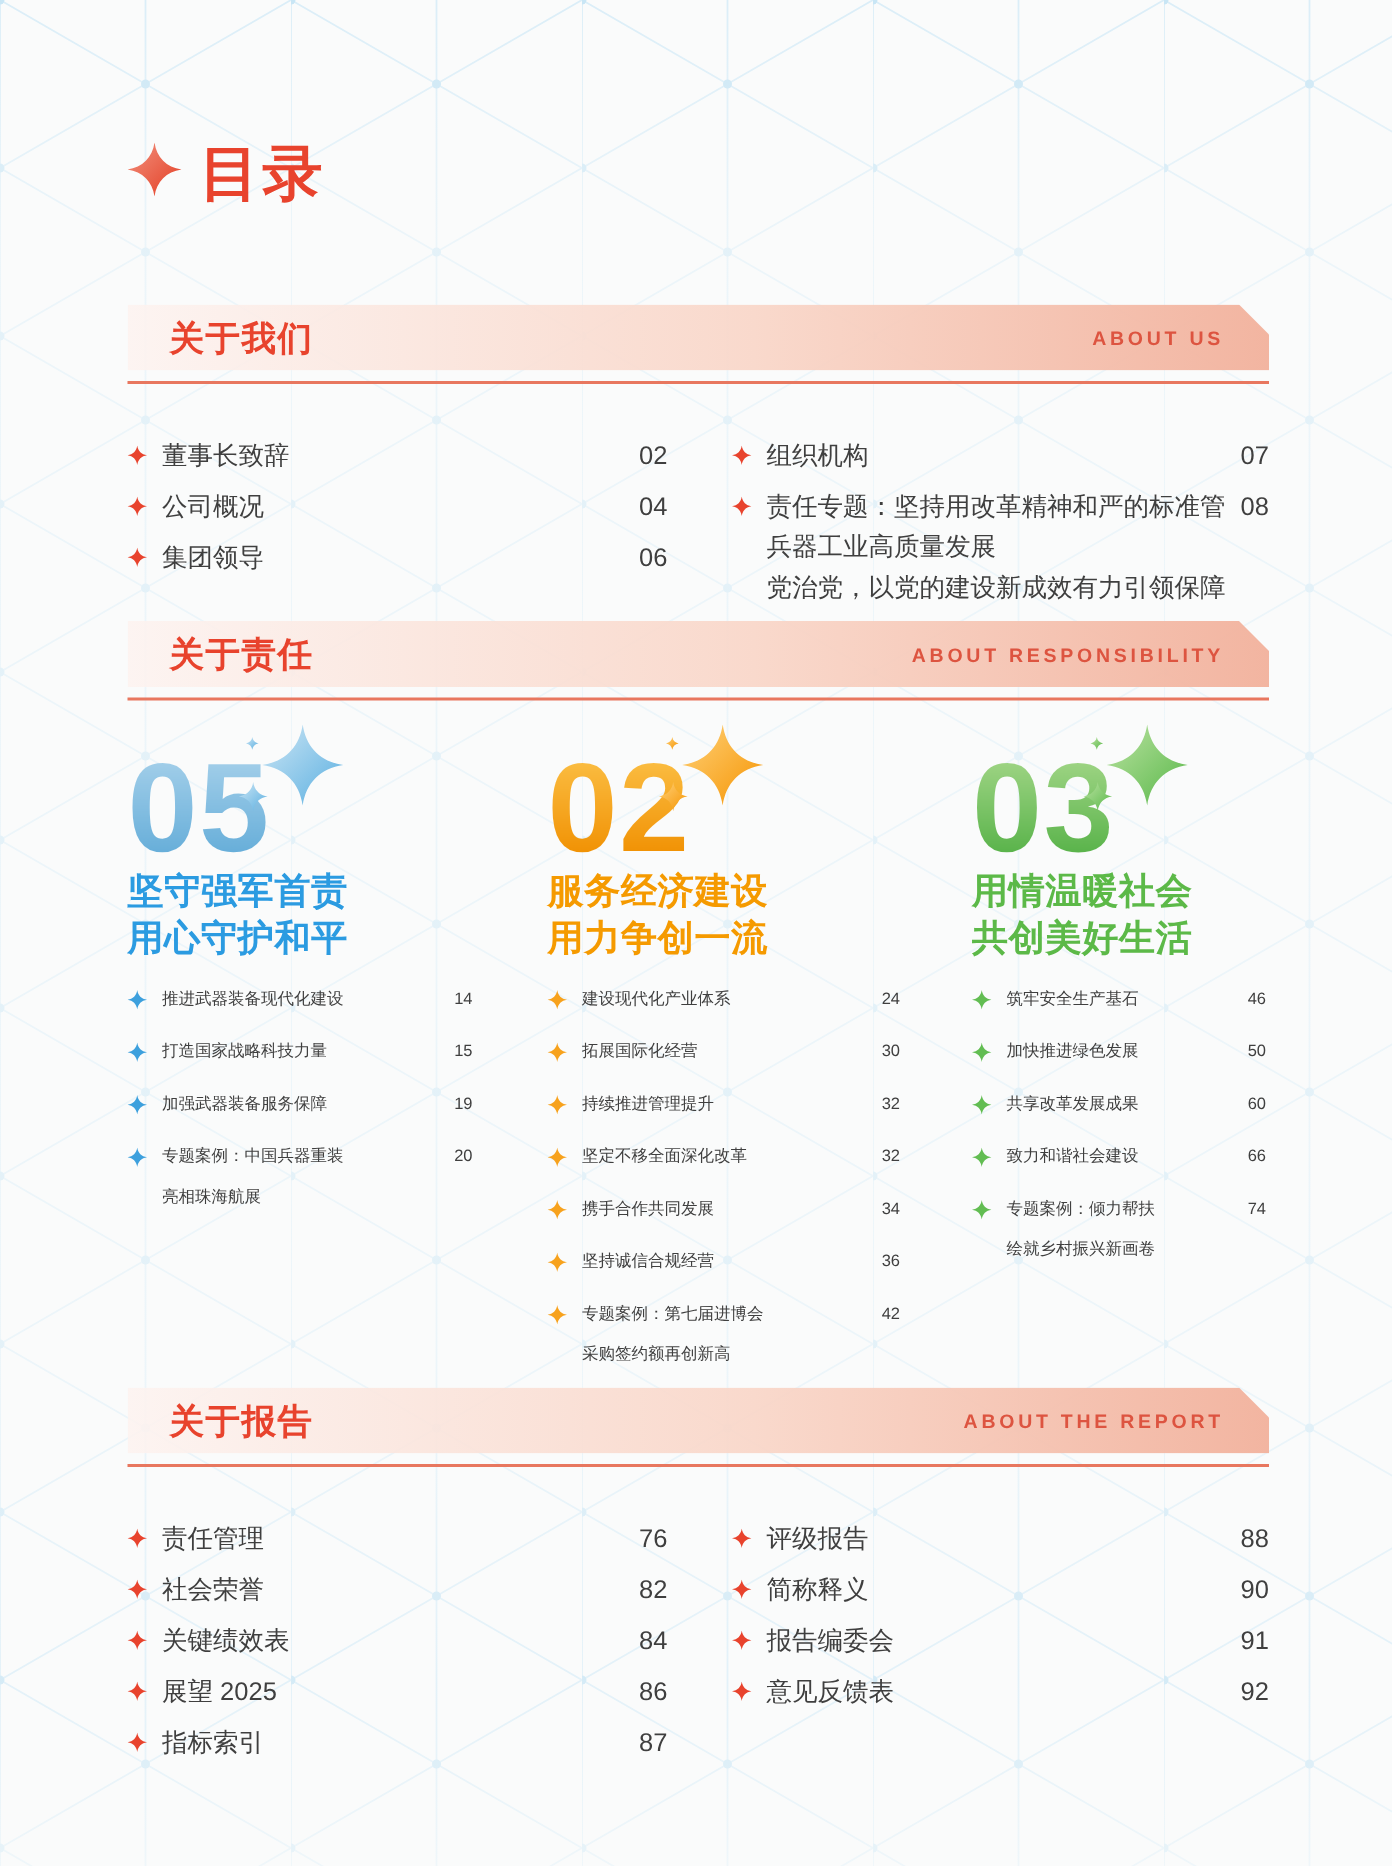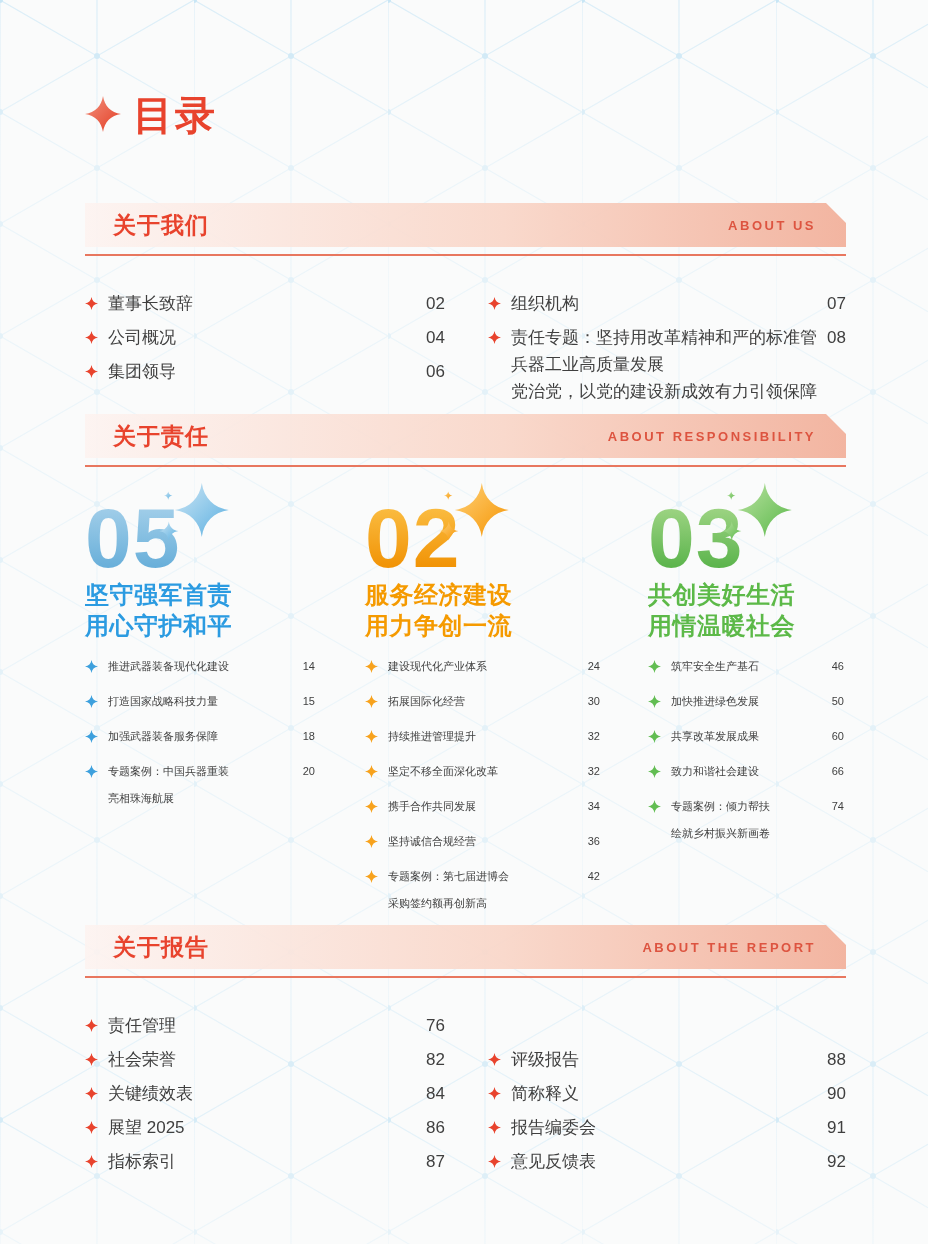--- a/index.html
+++ b/index.html
@@ -35,21 +35,21 @@
       rgba(249,214,200,0.92) 55%,
       rgba(242,178,157,0.96) 100%);
     clip-path:polygon(0 0, calc(100% - 20px) 0, 100% 20px, 100% 100%, 0 100%);
   }
   .banner-cn{font-size:23px;font-weight:700;color:#e8432d;letter-spacing:1px;}
   .banner-en{font-size:13px;font-weight:700;color:#dd5440;letter-spacing:2.5px;}
   .banner-underline{height:2px;background:#e8775f;margin-top:7px;}
   
   .two-col{display:flex;}
   .two-col.about{margin-top:34px;}
-  .two-col.report{margin-top:34px;align-items:flex-end;}
+  .two-col.report{margin-top:34px;}
   .col-a{width:360px;margin-right:43px;}
   .col-b{flex:1 1 auto;}
   .toc-row{display:flex;align-items:flex-start;margin-bottom:7px;font-size:17px;line-height:27px;color:#3f3f3f;}
   .toc-bullet{flex:0 0 auto;margin:7px 10px 0 0;display:inline-flex;}
   .toc-label{flex:1 1 auto;min-width:0;}
   .toc-label div{white-space:nowrap;}
   .toc-page{flex:0 0 auto;text-align:right;min-width:20px;margin-left:4px;}
   
   .banner-block.second{margin-top:2px;}
   .banner-block.third{margin-top:0;}
@@ -249,21 +249,21 @@
             </div>
             <div class="toc-row">
               <span class="toc-bullet">
                 <svg width="13" height="13" viewBox="0 0 100 100">
                   <path d="M50 0 C54 28 72 46 100 50 C72 54 54 72 50 100 C46 72 28 54 0 50 C28 46 46 28 50 0 Z" fill="#3da0dd"></path>
                 </svg>
               </span>
               <div class="toc-label">
                 <div>加强武器装备服务保障</div>
               </div>
-              <div class="toc-page">18</div>
+              <div class="toc-page">19</div>
             </div>
             <div class="toc-row">
               <span class="toc-bullet">
                 <svg width="13" height="13" viewBox="0 0 100 100">
                   <path d="M50 0 C54 28 72 46 100 50 C72 54 54 72 50 100 C46 72 28 54 0 50 C28 46 46 28 50 0 Z" fill="#3da0dd"></path>
                 </svg>
               </span>
               <div class="toc-label">
                 <div>专题案例：中国兵器重装</div>
                 <div>亮相珠海航展</div>
@@ -387,22 +387,22 @@
                     <stop offset="1" stop-color="#57b747"></stop>
                 </linearGradient>
               </defs>
               <path transform="translate(28,0) scale(0.9)" d="M50 0 C54 28 72 46 100 50 C72 54 54 72 50 100 C46 72 28 54 0 50 C28 46 46 28 50 0 Z" fill="url(#gG)"></path>
               <path transform="translate(2,64) scale(0.32)" d="M50 0 C54 28 72 46 100 50 C72 54 54 72 50 100 C46 72 28 54 0 50 C28 46 46 28 50 0 Z" fill="url(#gG)"></path>
               <path transform="translate(10,14) scale(0.14)" d="M50 0 C54 28 72 46 100 50 C72 54 54 72 50 100 C46 72 28 54 0 50 C28 46 46 28 50 0 Z" fill="url(#gG)"></path>
             </svg>
           </span>
         </div>
         <div class="chapter-title">
+          <div>用情温暖社会</div>
           <div>共创美好生活</div>
-          <div>用情温暖社会</div>
         </div>
         <div class="chapter-list">
             <div class="toc-row">
               <span class="toc-bullet">
                 <svg width="13" height="13" viewBox="0 0 100 100">
                   <path d="M50 0 C54 28 72 46 100 50 C72 54 54 72 50 100 C46 72 28 54 0 50 C28 46 46 28 50 0 Z" fill="#62bd52"></path>
                 </svg>
               </span>
               <div class="toc-label">
                 <div>筑牢安全生产基石</div>

